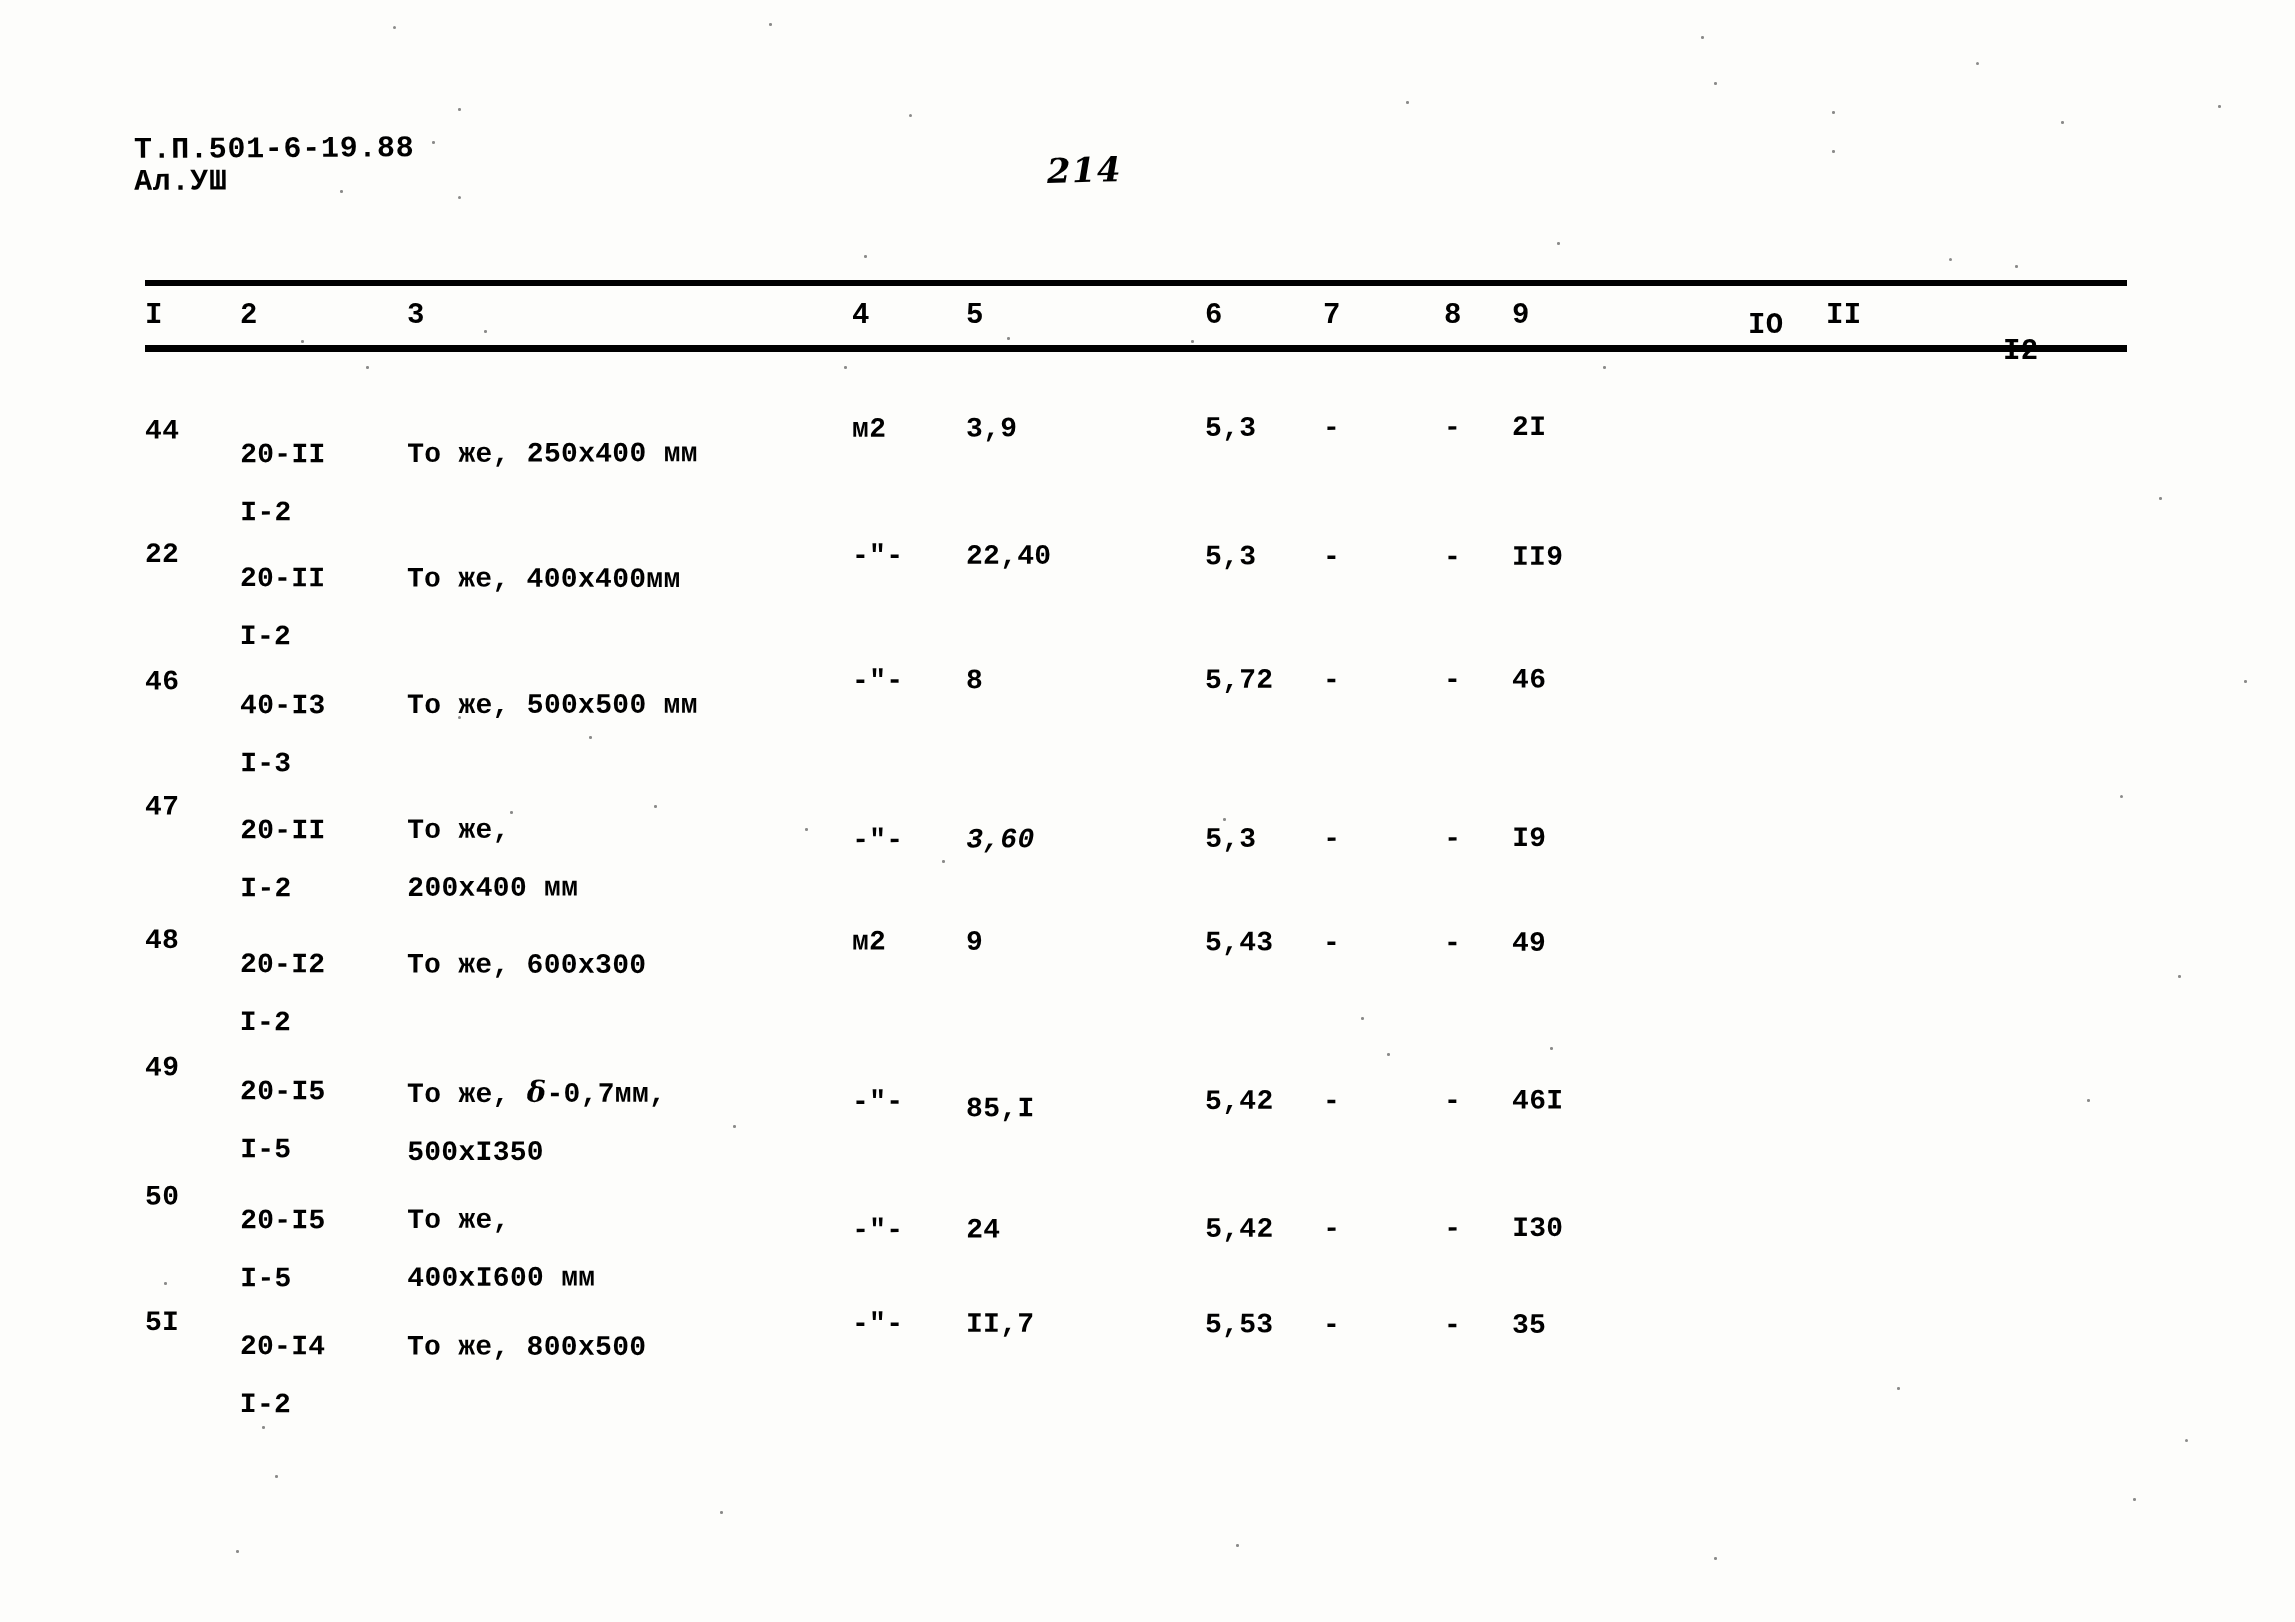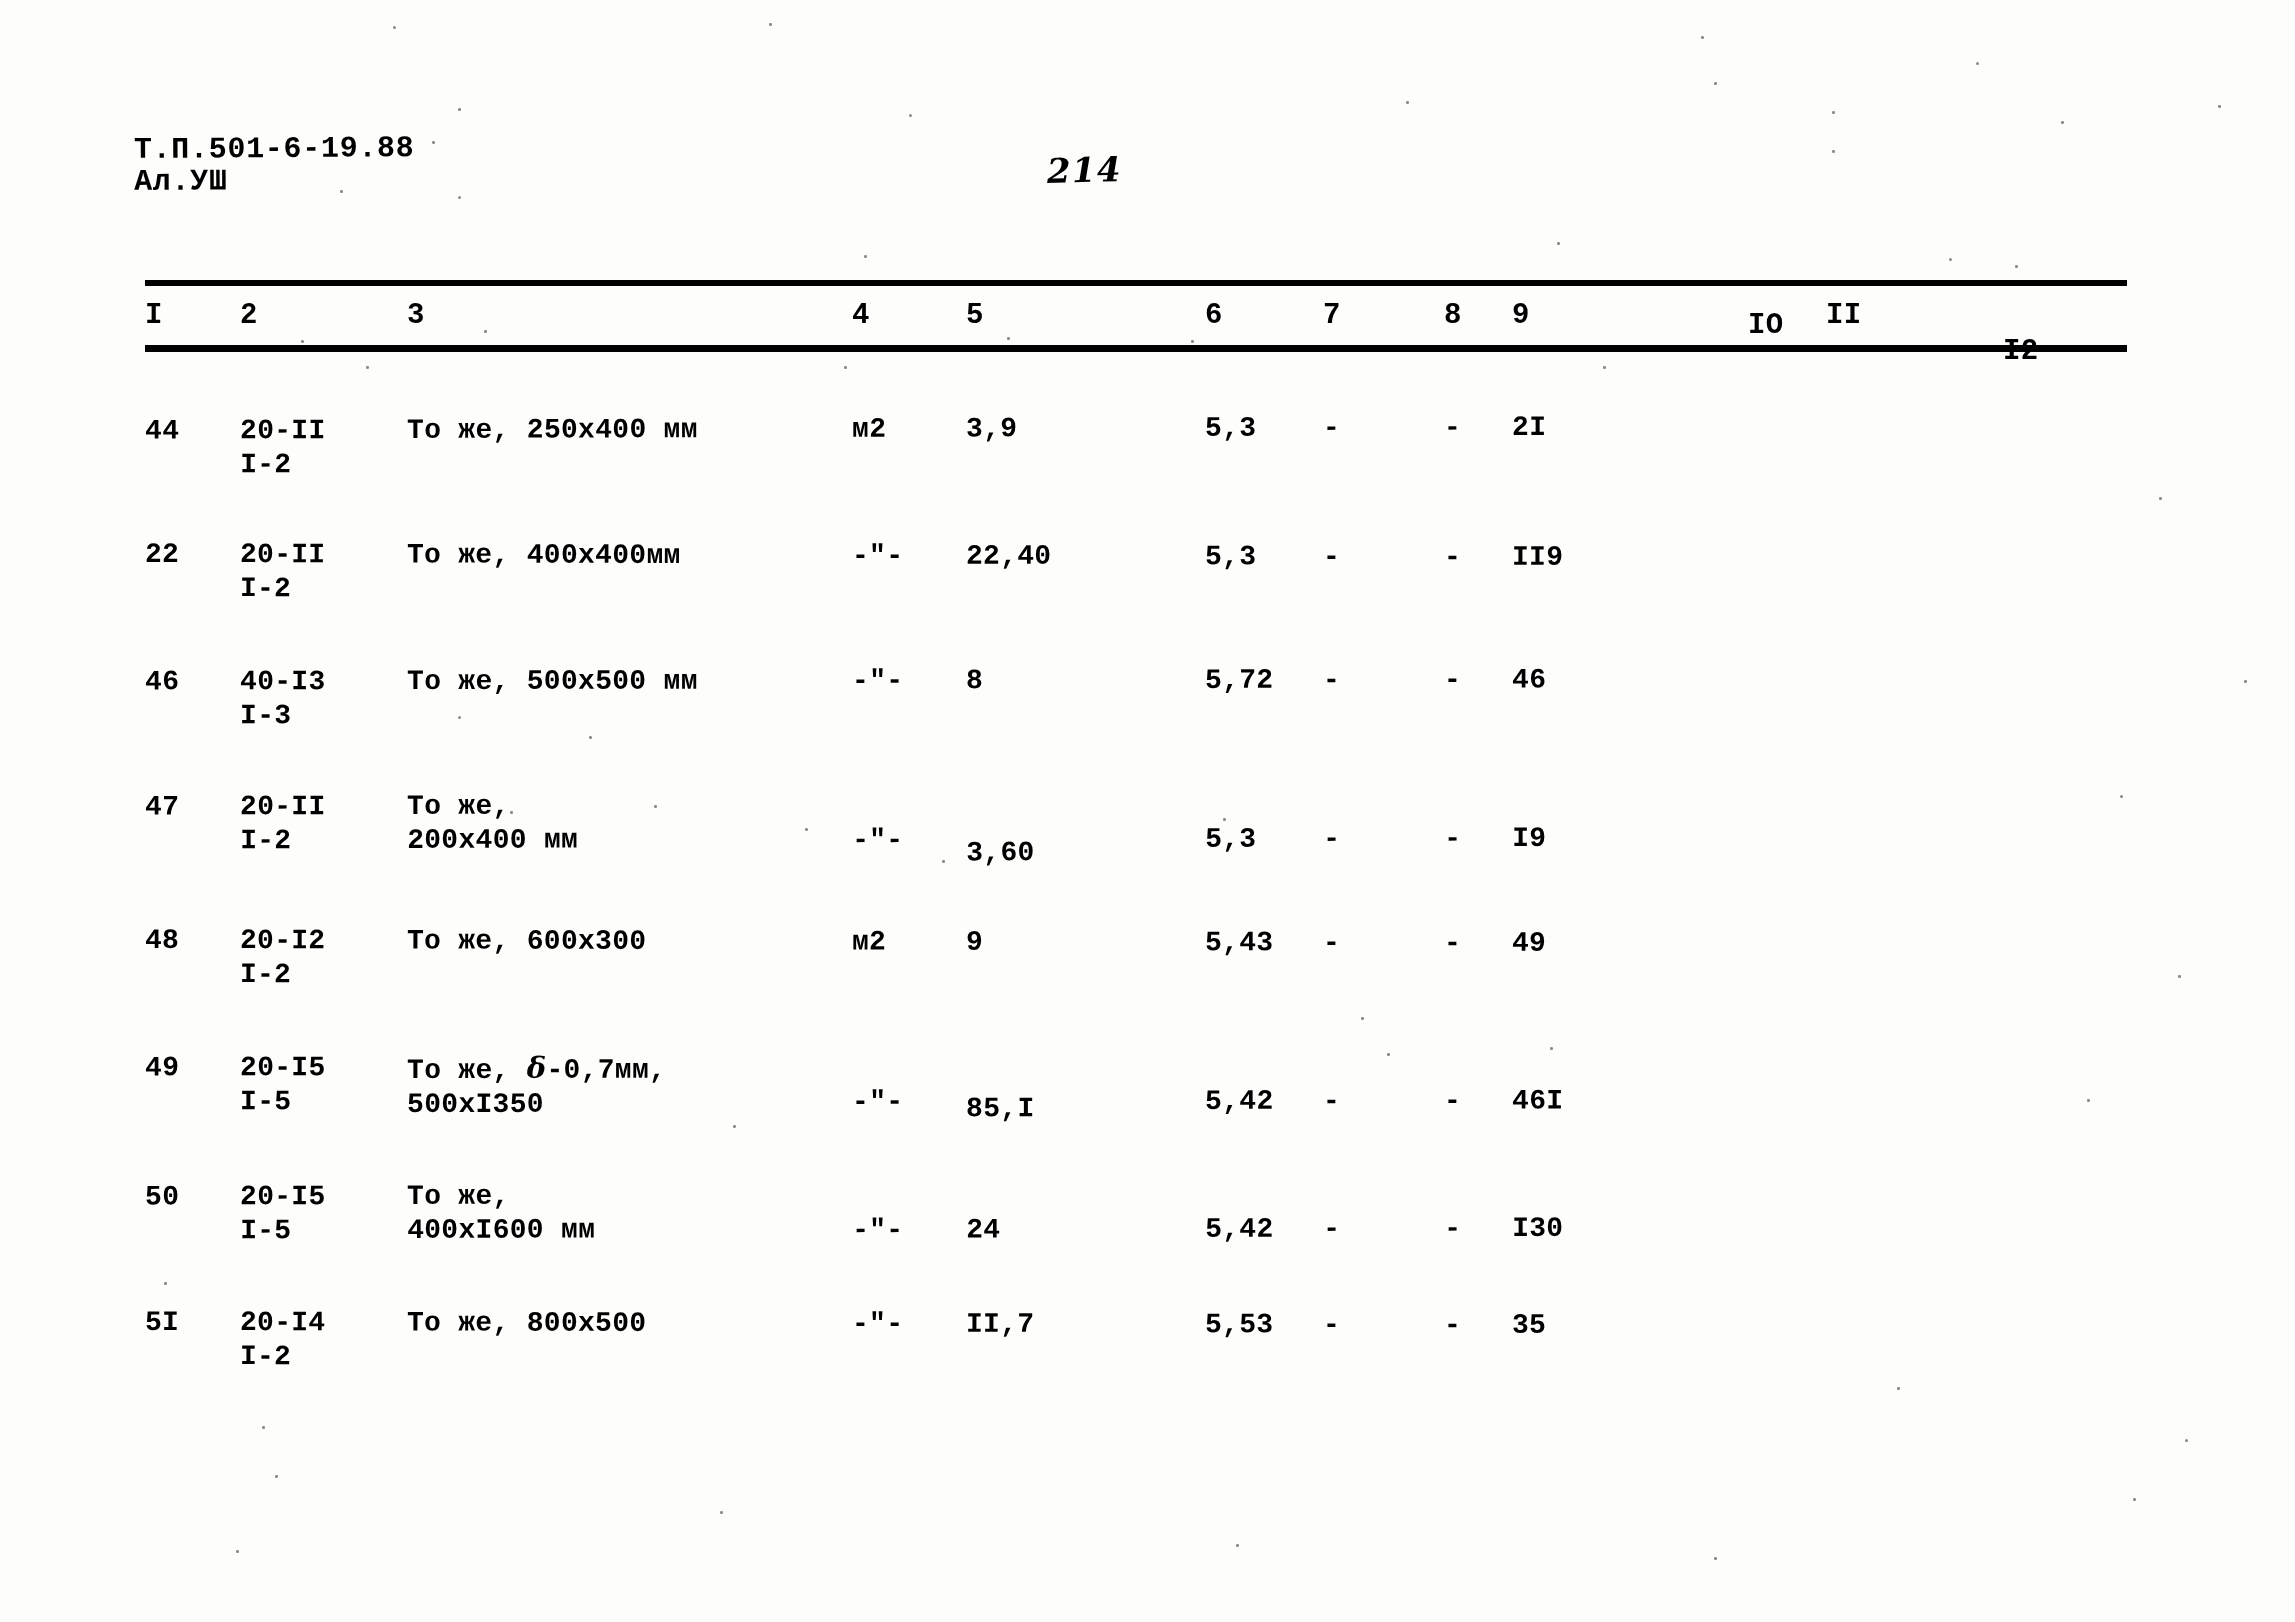--- a/index.html
+++ b/index.html
@@ -105,21 +105,21 @@
   .c8  { left: 1299px; }
   .c9  { left: 1367px; }
   .c10 { left: 1603px; margin-top: 10px; }
   .c11 { left: 1681px; }
   .c12 { left: 1858px; margin-top: 36px; }
 
   
   #hrow { top: 298px; }
   #hrow .cell { font-size: 29px; }
 
-  .sub { display: block; }
+  .sub { display: block; margin-top: 24px; }
 
   
   .skew-a { transform: rotate(-0.15deg); }
   .skew-b { transform: rotate(0.12deg); }
   .skew-c { transform: rotate(-0.08deg); }
 
   .delta {
     font-family: "DejaVu Serif", serif;
     font-style: italic;
     font-size: 29px;
@@ -186,21 +186,21 @@
         <span class="cell c6">5,72</span>
         <span class="cell c7">-</span>
         <span class="cell c8">-</span>
         <span class="cell c9">46</span>
       </div>
       <div class="row skew-a" style="top: 788px;">
         <span class="cell c1">47</span>
         <span class="cell c2"><span class="sub">20-II</span><span class="sub">I-2</span></span>
         <span class="cell c3"><span class="sub">То же,</span><span class="sub">200x400 мм</span></span>
         <span class="cell c4" style="top: 35px;">-"-</span>
-        <span class="cell c5" style="top: 48px;">3,60</span>
+        <span class="cell c5" style="top: 35px; font-style: italic;">3,60</span>
         <span class="cell c6" style="top: 35px;">5,3</span>
         <span class="cell c7" style="top: 35px;">-</span>
         <span class="cell c8" style="top: 35px;">-</span>
         <span class="cell c9" style="top: 35px;">I9</span>
       </div>
       <div class="row skew-b" style="top: 926px;">
         <span class="cell c1">48</span>
         <span class="cell c2"><span class="sub">20-I2</span><span class="sub">I-2</span></span>
         <span class="cell c3"><span class="sub">То же, 600x300</span></span>
         <span class="cell c4">м2</span>

